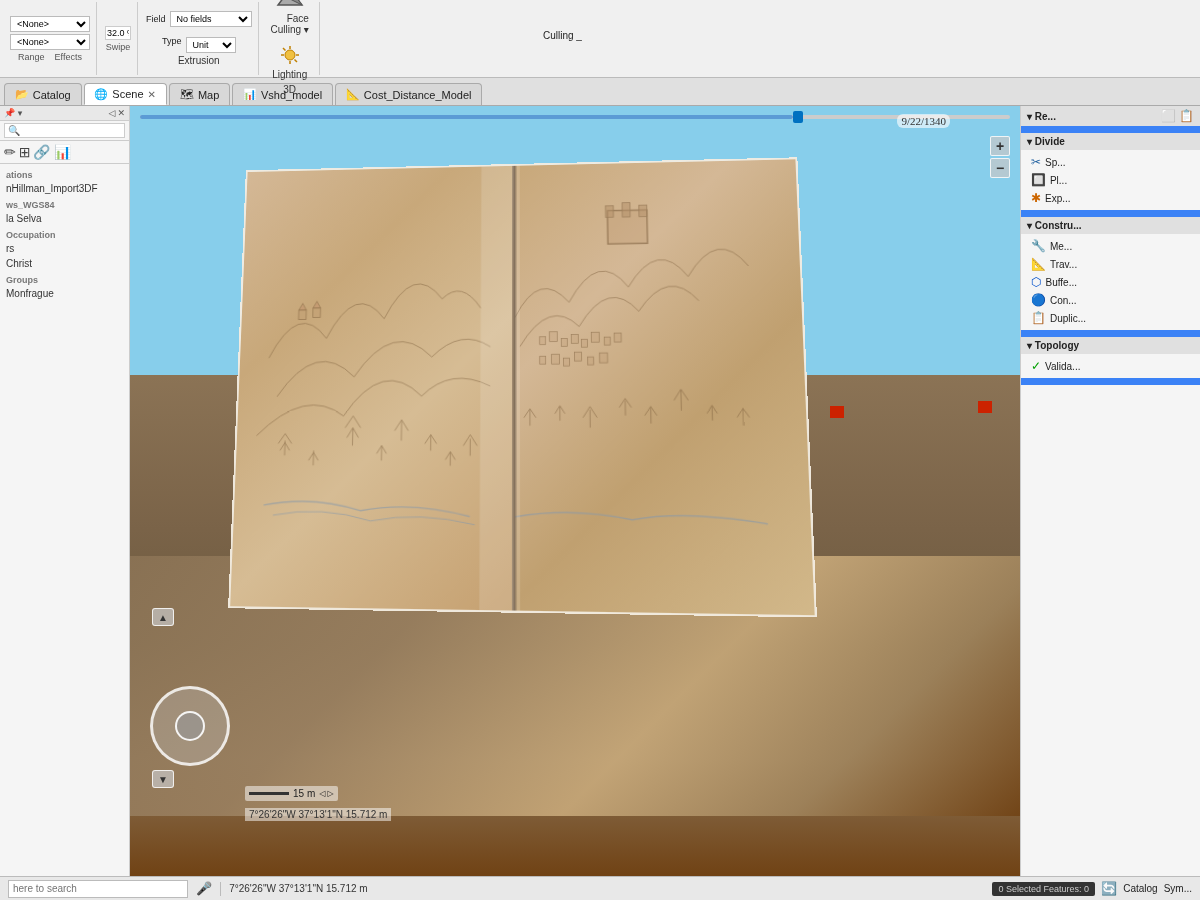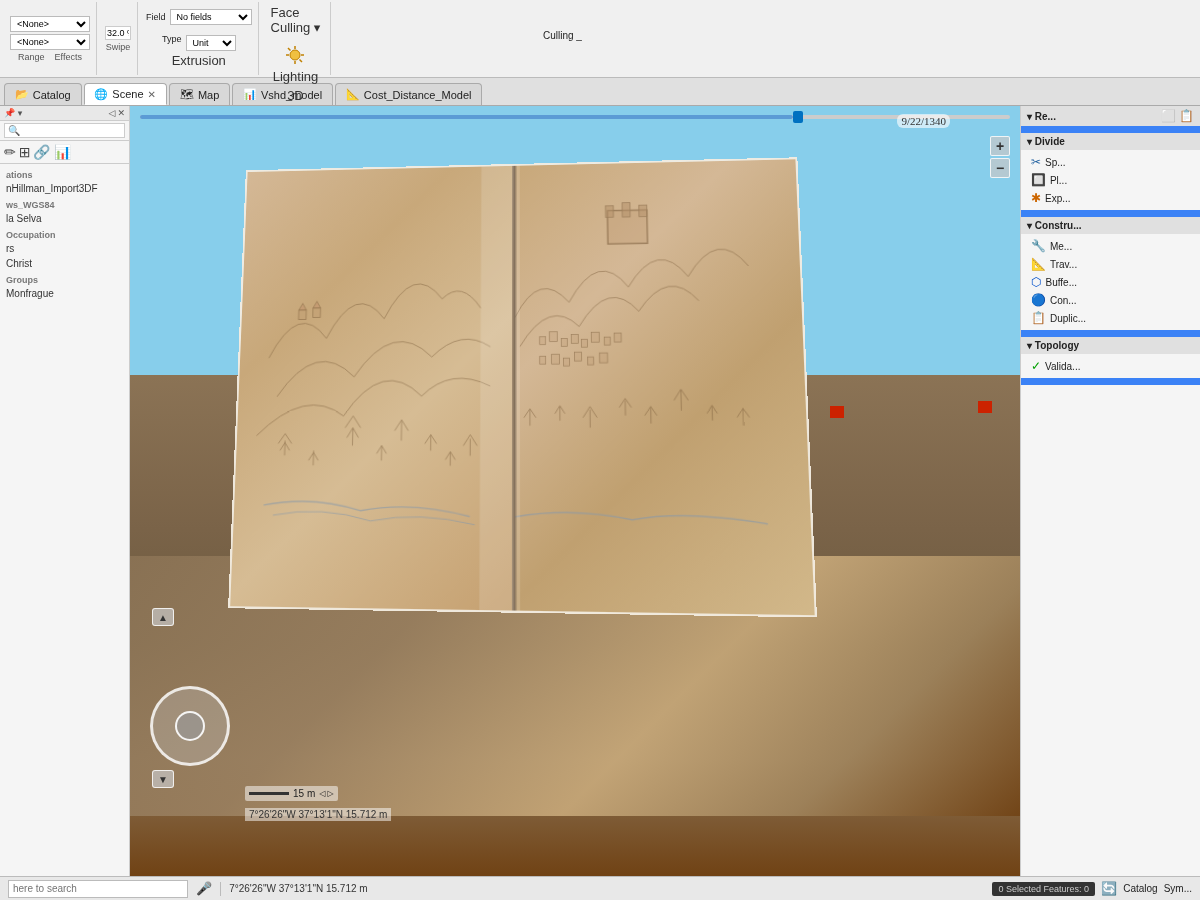--- a/index.html
+++ b/index.html
@@ -45,23 +45,23 @@
     }
     .toolbar-btn .icon-box {
       width: 28px;
       height: 28px;
       display: flex;
       align-items: center;
       justify-content: center;
       font-size: 20px;
     }
     .toolbar-btn-label {
-      font-size: 13px;
+      font-size: 10px;
       color: #333;
-      text-align: left;
+      text-align: right;
     }
     .toolbar-row {
       display: flex;
       gap: 2px;
       align-items: center;
     }
     .small-btn {
       font-size: 9px;
       background: #e8e8e8;
       border: 1px solid #bbb;

